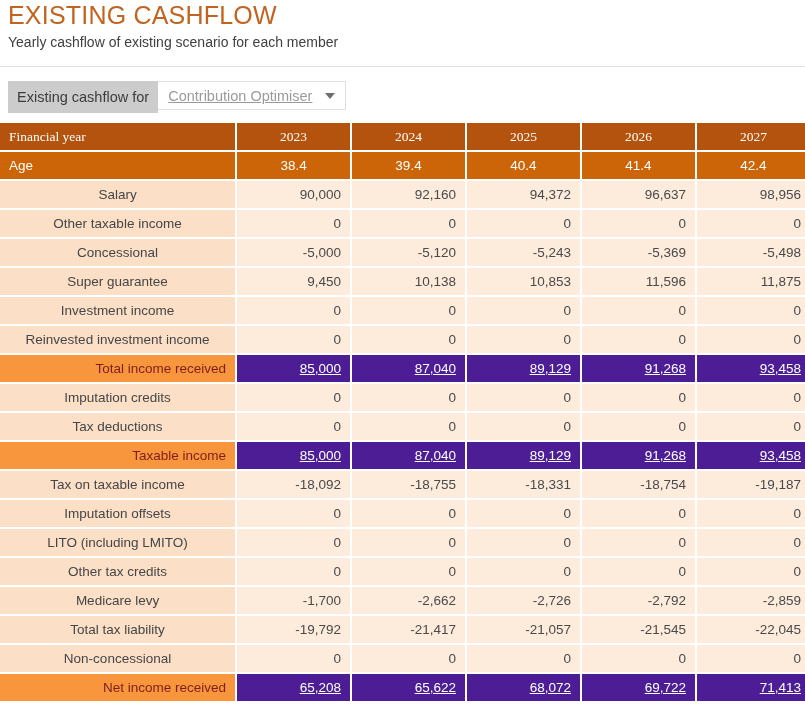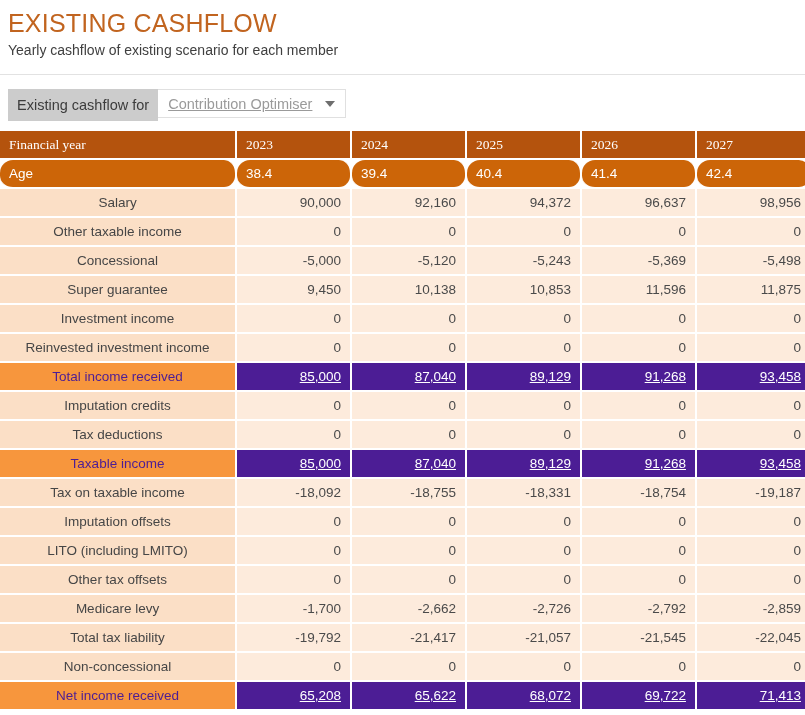--- a/index.html
+++ b/index.html
@@ -10,21 +10,21 @@
     height: 715px;
     overflow: hidden;
   }
   body {
     font-family: "Liberation Sans", sans-serif;
     -webkit-font-smoothing: antialiased;
   }
 
   
   .page-header {
-    padding: 8px 0 0 8px;
+    padding: 0 0 0 8px;
   }
   .page-title {
     font-size: 25px;
     font-weight: 400;
     color: #c1641f;
     letter-spacing: 0.2px;
     line-height: 30px;
     margin: 0;
     white-space: nowrap;
   }
@@ -108,48 +108,47 @@
 
   
   tr.row-head-year td {
     background: #b4530d;
     color: #ffffff;
     font-family: Liberation Serif, serif;
   }
   tr.row-head-age td {
     background: #cc6508;
     color: #ffffff;
-    border-radius: 13px;
   }
   tr.row-head-year td.cell-label,
   tr.row-head-age td.cell-label {
     text-align: left;
   }
   tr.row-head-year td.cell-data,
   tr.row-head-age td.cell-data {
-    text-align: left;
+    text-align: center;
   }
 
   
   tr.row-normal td.cell-label {
     background: #fbdfc6;
     color: #464646;
     text-align: center;
   }
   tr.row-normal td.cell-data {
     background: #fdebdc;
     color: #4a4a4a;
     text-align: right;
   }
 
   
   tr.row-total td.cell-label {
     background: #f7963d;
-    color: #4c1d95;
-    text-align: center;
+    color: #7f1d1d;
+    text-align: right;
   }
   tr.row-total td.cell-data {
     background: #4c1d95;
     color: #ffffff;
     text-align: right;
     text-decoration: underline;
   }
 </style>
 </head>
 <body>
@@ -293,21 +292,21 @@
       </tr>
       <tr class="row-normal">
         <td class="cell-label">LITO (including LMITO)</td>
         <td class="cell-data">0</td>
         <td class="cell-data">0</td>
         <td class="cell-data">0</td>
         <td class="cell-data">0</td>
         <td class="cell-data">0</td>
       </tr>
       <tr class="row-normal">
-        <td class="cell-label">Other tax offsets</td>
+        <td class="cell-label">Other tax credits</td>
         <td class="cell-data">0</td>
         <td class="cell-data">0</td>
         <td class="cell-data">0</td>
         <td class="cell-data">0</td>
         <td class="cell-data">0</td>
       </tr>
       <tr class="row-normal">
         <td class="cell-label">Medicare levy</td>
         <td class="cell-data">-1,700</td>
         <td class="cell-data">-2,662</td>

